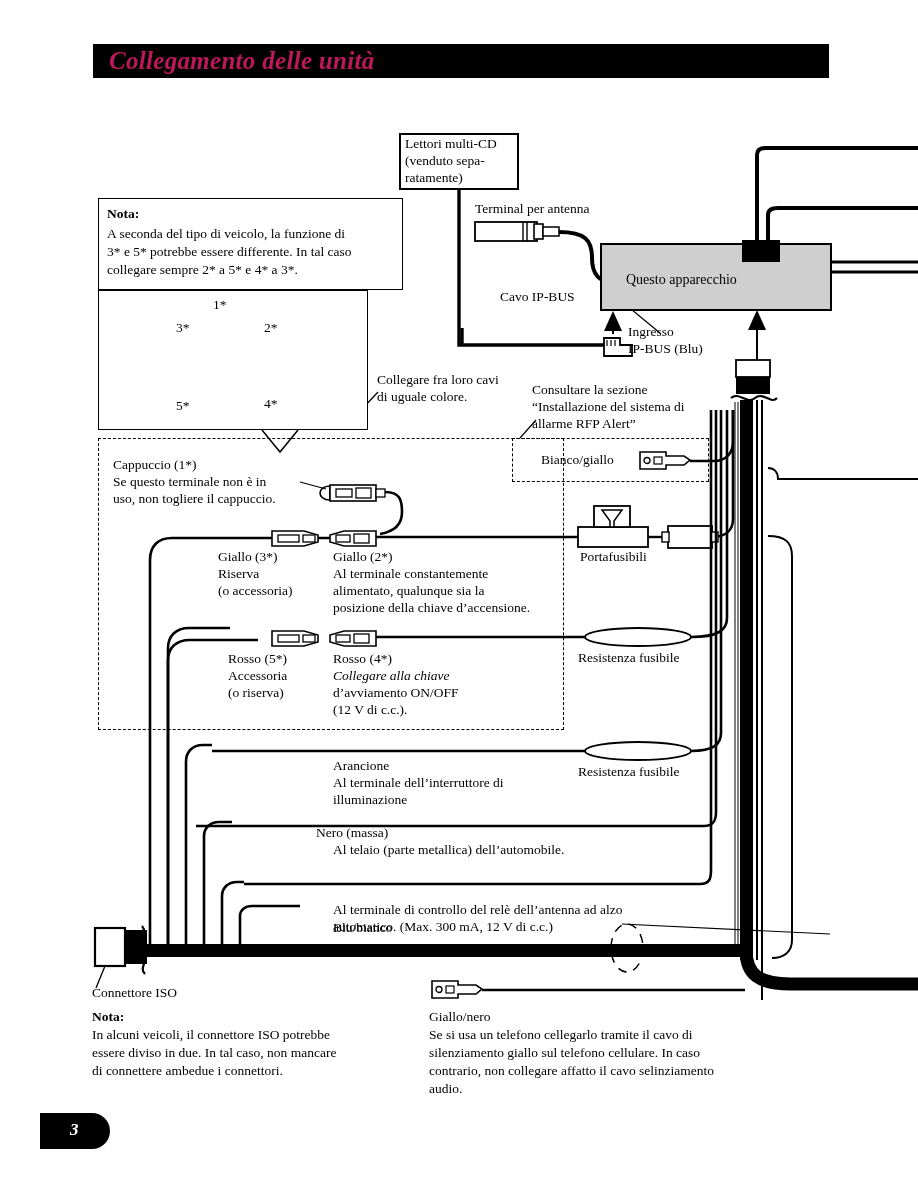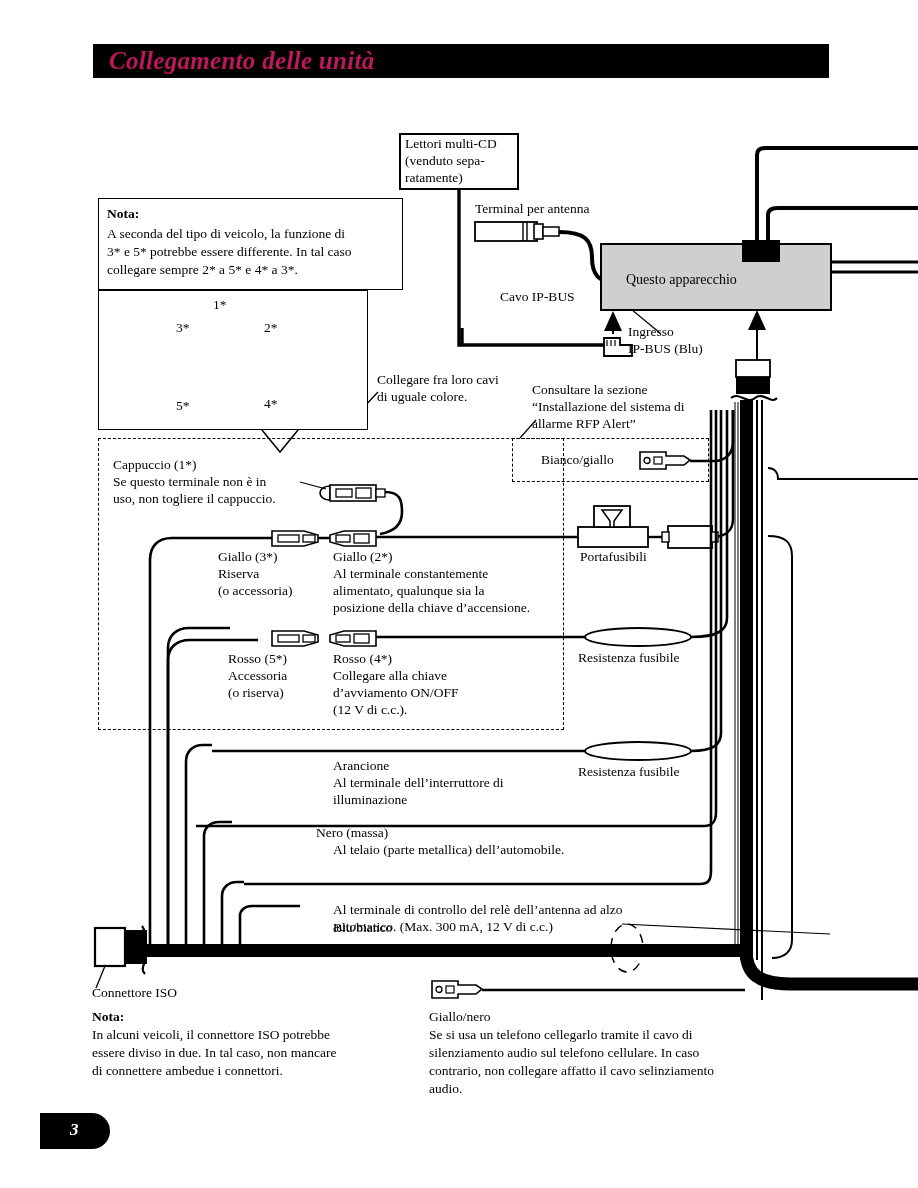--- a/index.html
+++ b/index.html
@@ -335,21 +335,21 @@
   <div class="t" style="left:333px;top:549px;">Giallo (2*)</div>
   <div class="t" style="left:333px;top:566px;">Al terminale constantemente</div>
   <div class="t" style="left:333px;top:583px;">alimentato, qualunque sia la</div>
   <div class="t" style="left:333px;top:600px;">posizione della chiave d’accensione.</div>
 
   <div class="t" style="left:228px;top:651px;">Rosso (5*)</div>
   <div class="t" style="left:228px;top:668px;">Accessoria</div>
   <div class="t" style="left:228px;top:685px;">(o riserva)</div>
 
   <div class="t" style="left:333px;top:651px;">Rosso (4*)</div>
-  <div class="t" style="left:333px;top:668px;">Collegare alla chiave</div>
+  <div class="t" style="left:333px;top:668px;font-style:italic;">Collegare alla chiave</div>
   <div class="t" style="left:333px;top:685px;">d’avviamento ON/OFF</div>
   <div class="t" style="left:333px;top:702px;">(12 V di c.c.).</div>
 
   <div class="t" style="left:580px;top:549px;">Portafusibili</div>
   <div class="t" style="left:578px;top:650px;">Resistenza fusibile</div>
   <div class="t" style="left:578px;top:764px;">Resistenza fusibile</div>
 
   <div class="t" style="left:333px;top:758px;">Arancione</div>
   <div class="t" style="left:333px;top:775px;">Al terminale dell’interruttore di</div>
   <div class="t" style="left:333px;top:792px;">illuminazione</div>
@@ -362,20 +362,20 @@
   <div class="t" style="left:333px;top:919px;">automatico. (Max. 300 mA, 12 V di c.c.)</div>
 
   <div class="t" style="left:92px;top:985px;">Connettore ISO</div>
   <div class="t b" style="left:92px;top:1009px;">Nota:</div>
   <div class="t" style="left:92px;top:1027px;">In alcuni veicoli, il connettore ISO potrebbe</div>
   <div class="t" style="left:92px;top:1045px;">essere diviso in due. In tal caso, non mancare</div>
   <div class="t" style="left:92px;top:1063px;">di connettere ambedue i connettori.</div>
 
   <div class="t" style="left:429px;top:1009px;">Giallo/nero</div>
   <div class="t" style="left:429px;top:1027px;">Se si usa un telefono cellegarlo tramite il cavo di</div>
-  <div class="t" style="left:429px;top:1045px;">silenziamento audio sul telefono cellulare. In caso</div>
+  <div class="t" style="left:429px;top:1045px;">silenziamento giallo sul telefono cellulare. In caso</div>
   <div class="t" style="left:429px;top:1063px;">contrario, non collegare affatto il cavo selinziamento</div>
   <div class="t" style="left:429px;top:1081px;">audio.</div>
 
   <div class="pagetab"></div>
   <div class="pagenum">3</div>
 
 </div>
 
 </body></html>

